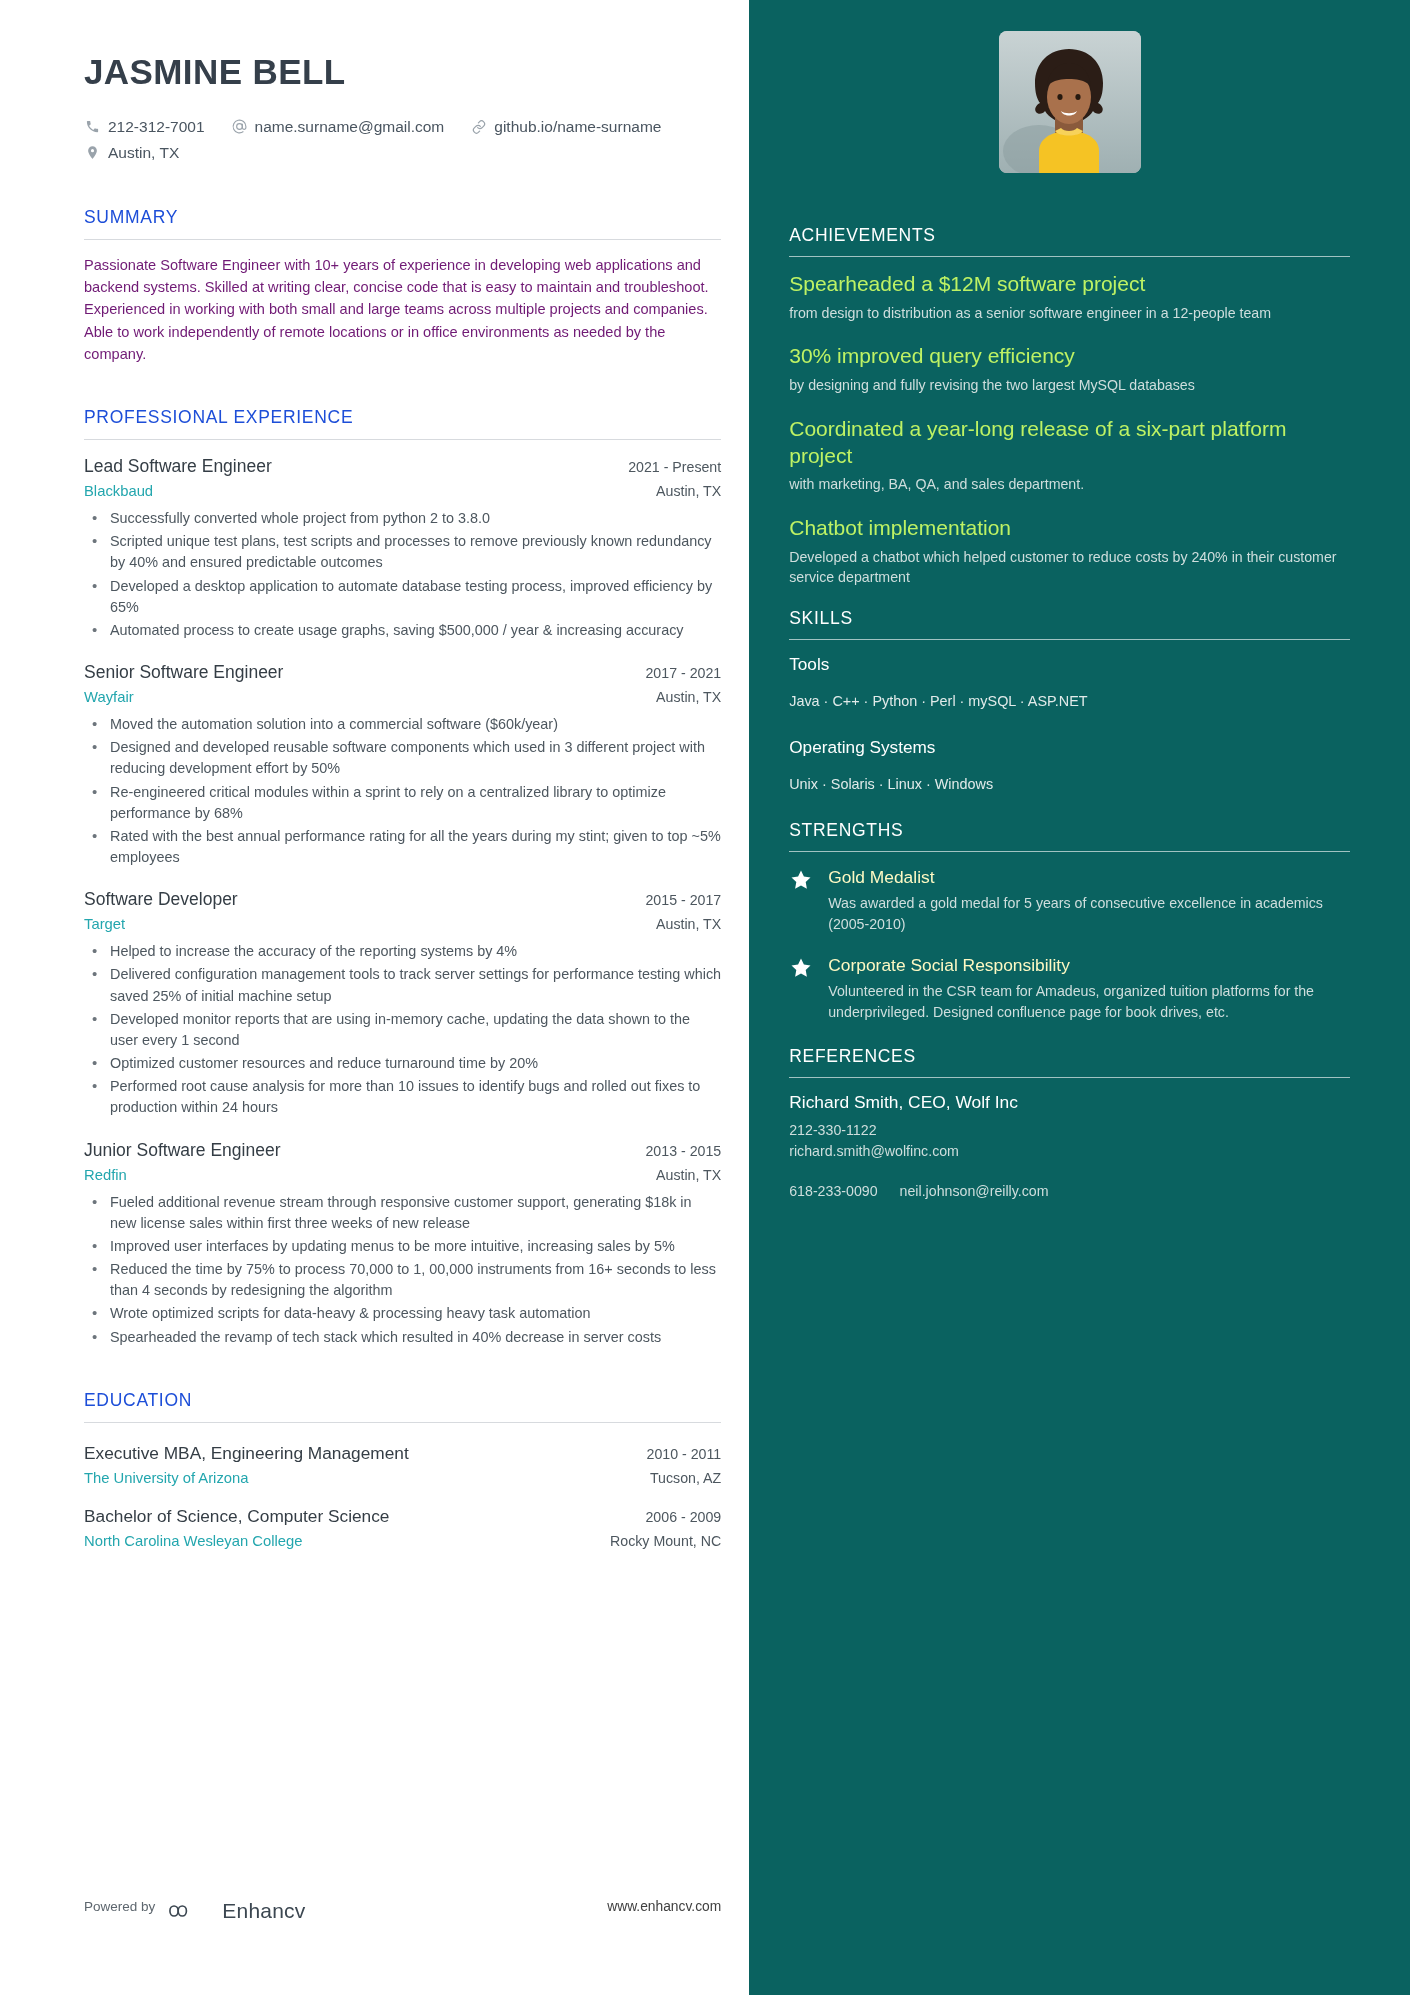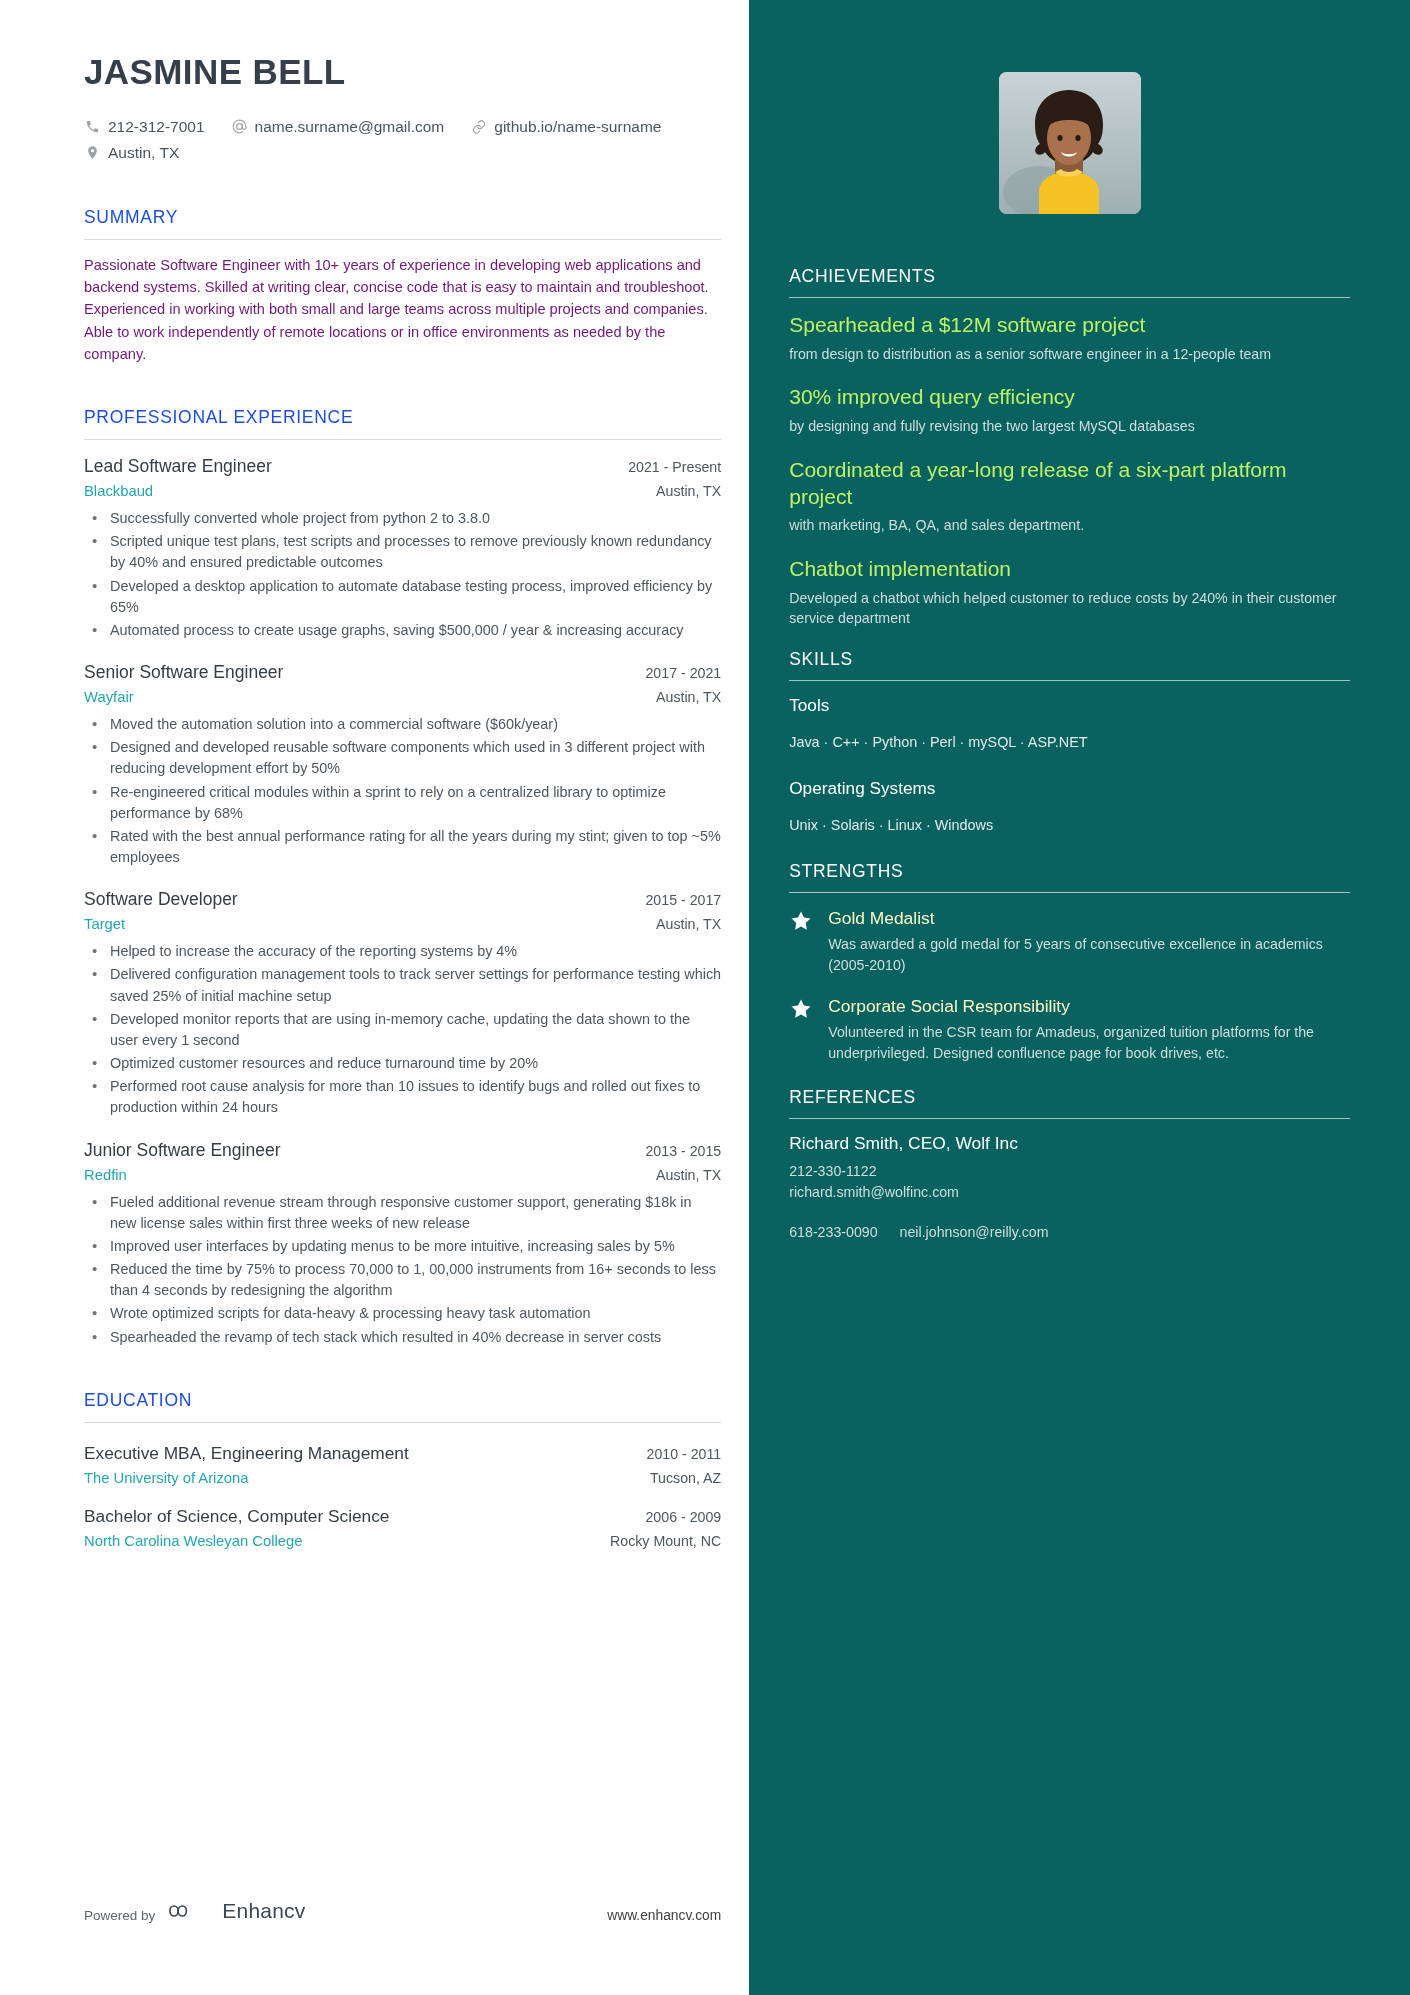--- a/index.html
+++ b/index.html
@@ -94,33 +94,33 @@
   .edu-sub { display: flex; justify-content: space-between; align-items: baseline; margin-top: 6px; }
   .edu-school { font-size: 14.8px; color: #23a6ae; }
   .edu-location { font-size: 14.2px; color: #4d575f; white-space: nowrap; }
 
   .footer {
     position: absolute;
     left: 84px;
     right: 28px;
     bottom: 72px;
     display: flex;
-    align-items: flex-end;
+    align-items: flex-start;
   }
   .footer-powered { font-size: 13.5px; color: #5d666e; margin-right: 14px; }
   .footer-logo { display: flex; align-items: center; }
   .footer-brand { font-size: 21px; color: #3c4751; margin-left: 9px; letter-spacing: 0.2px; }
   .footer-site { margin-left: auto; font-size: 13.8px; color: #404040; }
 
   
   .right {
     width: 687px;
     background: #0a6260;
     color: #ffffff;
-    padding: 72px 60px 0 40px;
+    padding: 31px 60px 0 40px;
     position: relative;
   }
   .photo-wrap { display: flex; justify-content: center; margin-bottom: 52px; }
   .photo {
     width: 142px; height: 142px;
     border-radius: 8px;
     overflow: hidden;
     position: relative;
     background: #b9c3c4;
   }

